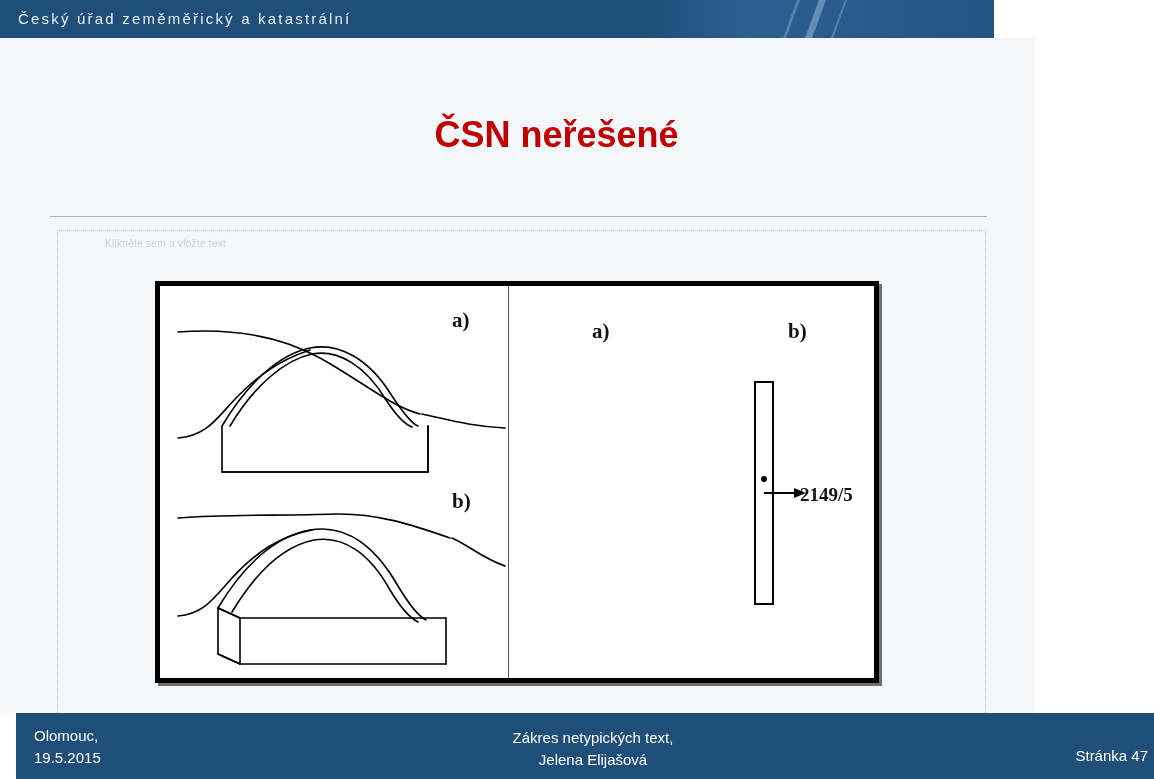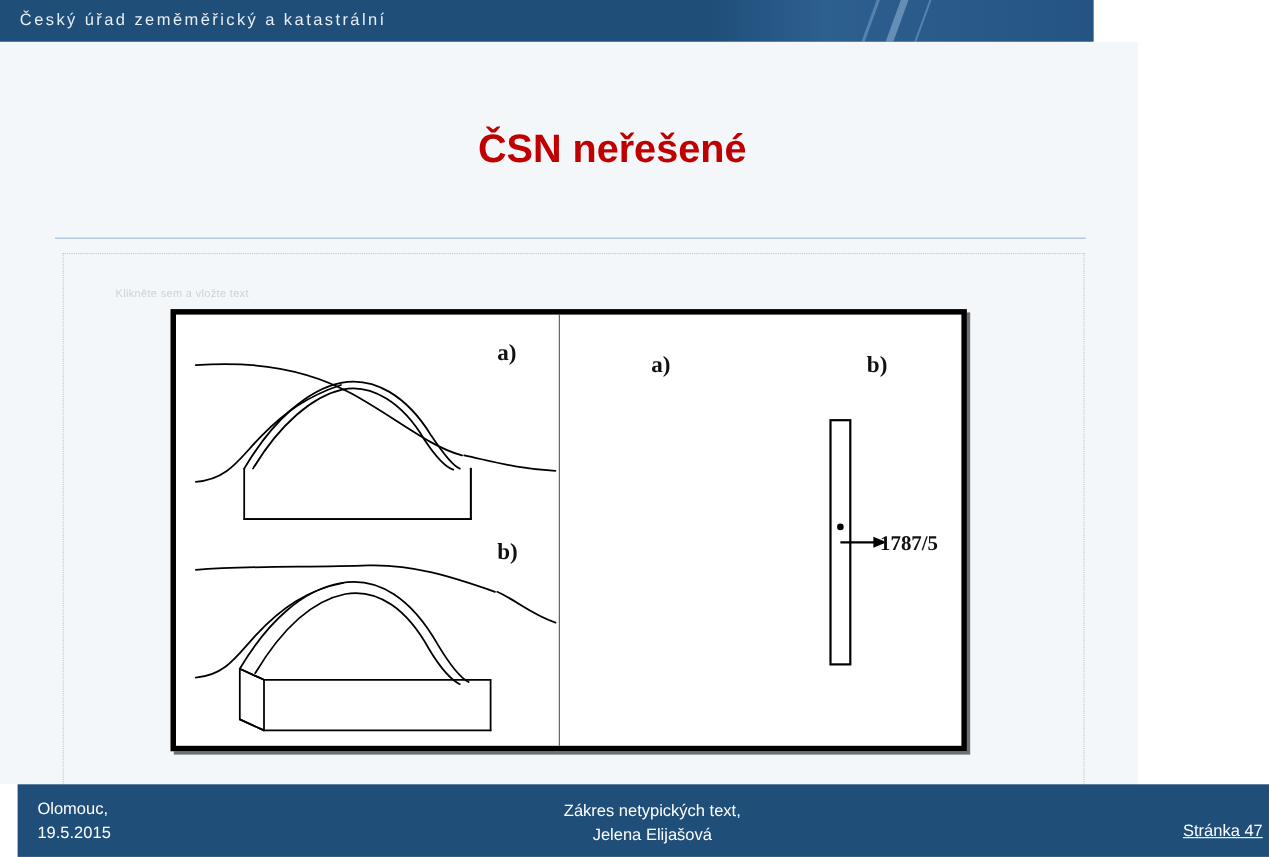--- a/index.html
+++ b/index.html
@@ -153,21 +153,20 @@
   }
 
   .faint-text {
     position: absolute;
     top: 200px;
     left: 105px;
     font-size: 10px;
     color: #c8d2dc;
     letter-spacing: .3px;
     white-space: nowrap;
-    margin-top: 24px;
   }
 
   
   .figure {
     position: absolute;
     top: 243px;
     left: 155px;
     width: 724px;
     height: 402px;
     background: #ffffff;
@@ -235,21 +234,20 @@
     width: 1154px;
     text-align: center;
     font-size: 15px;
     line-height: 22px;
   }
   .footer-right {
     position: absolute;
     right: 22px;
     top: 34px;
     font-size: 15px;
-    text-decoration: underline;
   }
 </style>
 </head>
 <body>
 
 <div class="header-bar">
   <div class="header-bar-inner"></div>
   <div class="header-swoosh sw1"></div>
   <div class="header-swoosh sw2"></div>
   <div class="header-swoosh sw3"></div>
@@ -307,21 +305,21 @@
       <g stroke="#000" stroke-width="2" fill="none">
         <line x1="604" y1="207" x2="636" y2="207"></line>
         <polygon points="646,207 634,202 634,212" fill="#000" stroke="none"></polygon>
       </g>
     </svg>
 
     <div class="fig-label lbl-left-a">a)</div>
     <div class="fig-label lbl-left-b">b)</div>
     <div class="fig-label lbl-right-a">a)</div>
     <div class="fig-label lbl-right-b">b)</div>
-    <div class="parcel-label">1787/5</div>
+    <div class="parcel-label">2149/5</div>
   </div>
 </div>
 
 <div class="slide-right-strip"></div>
 
 <div class="footer">
   <div class="footer-left">
     <div>Olomouc,</div>
     <div>19.5.2015</div>
   </div>

